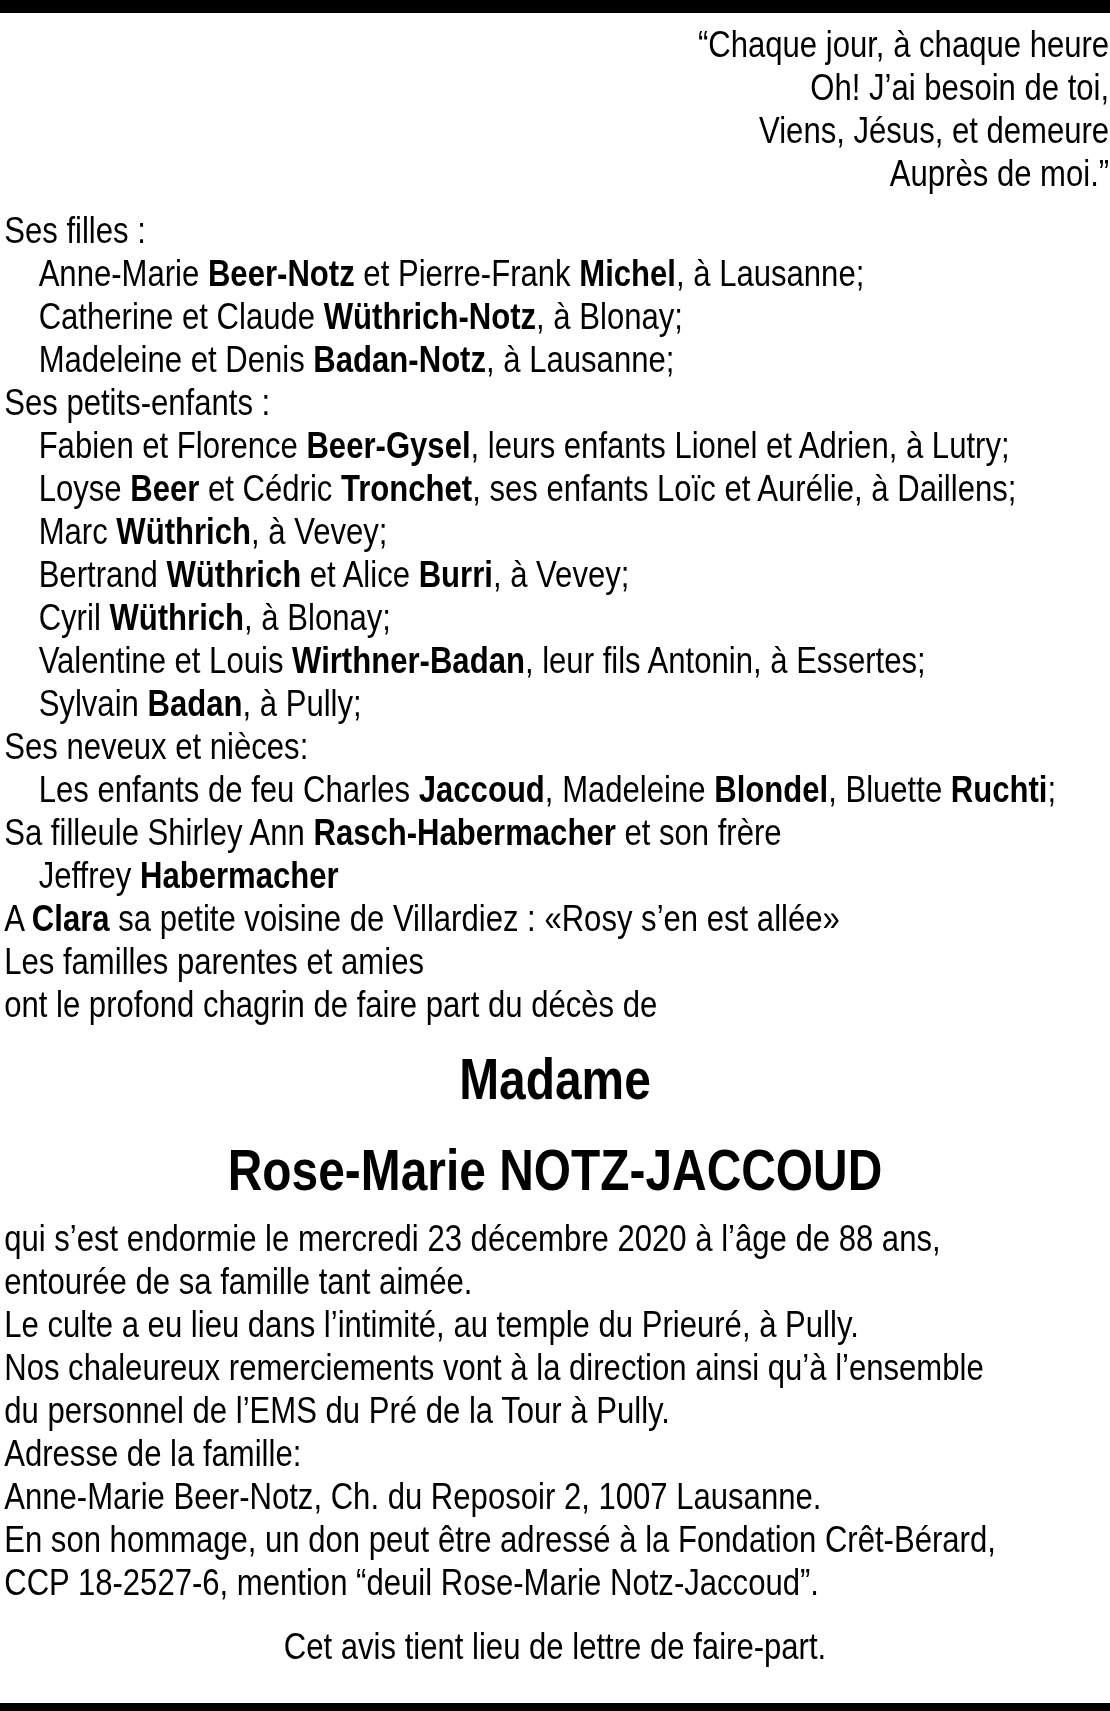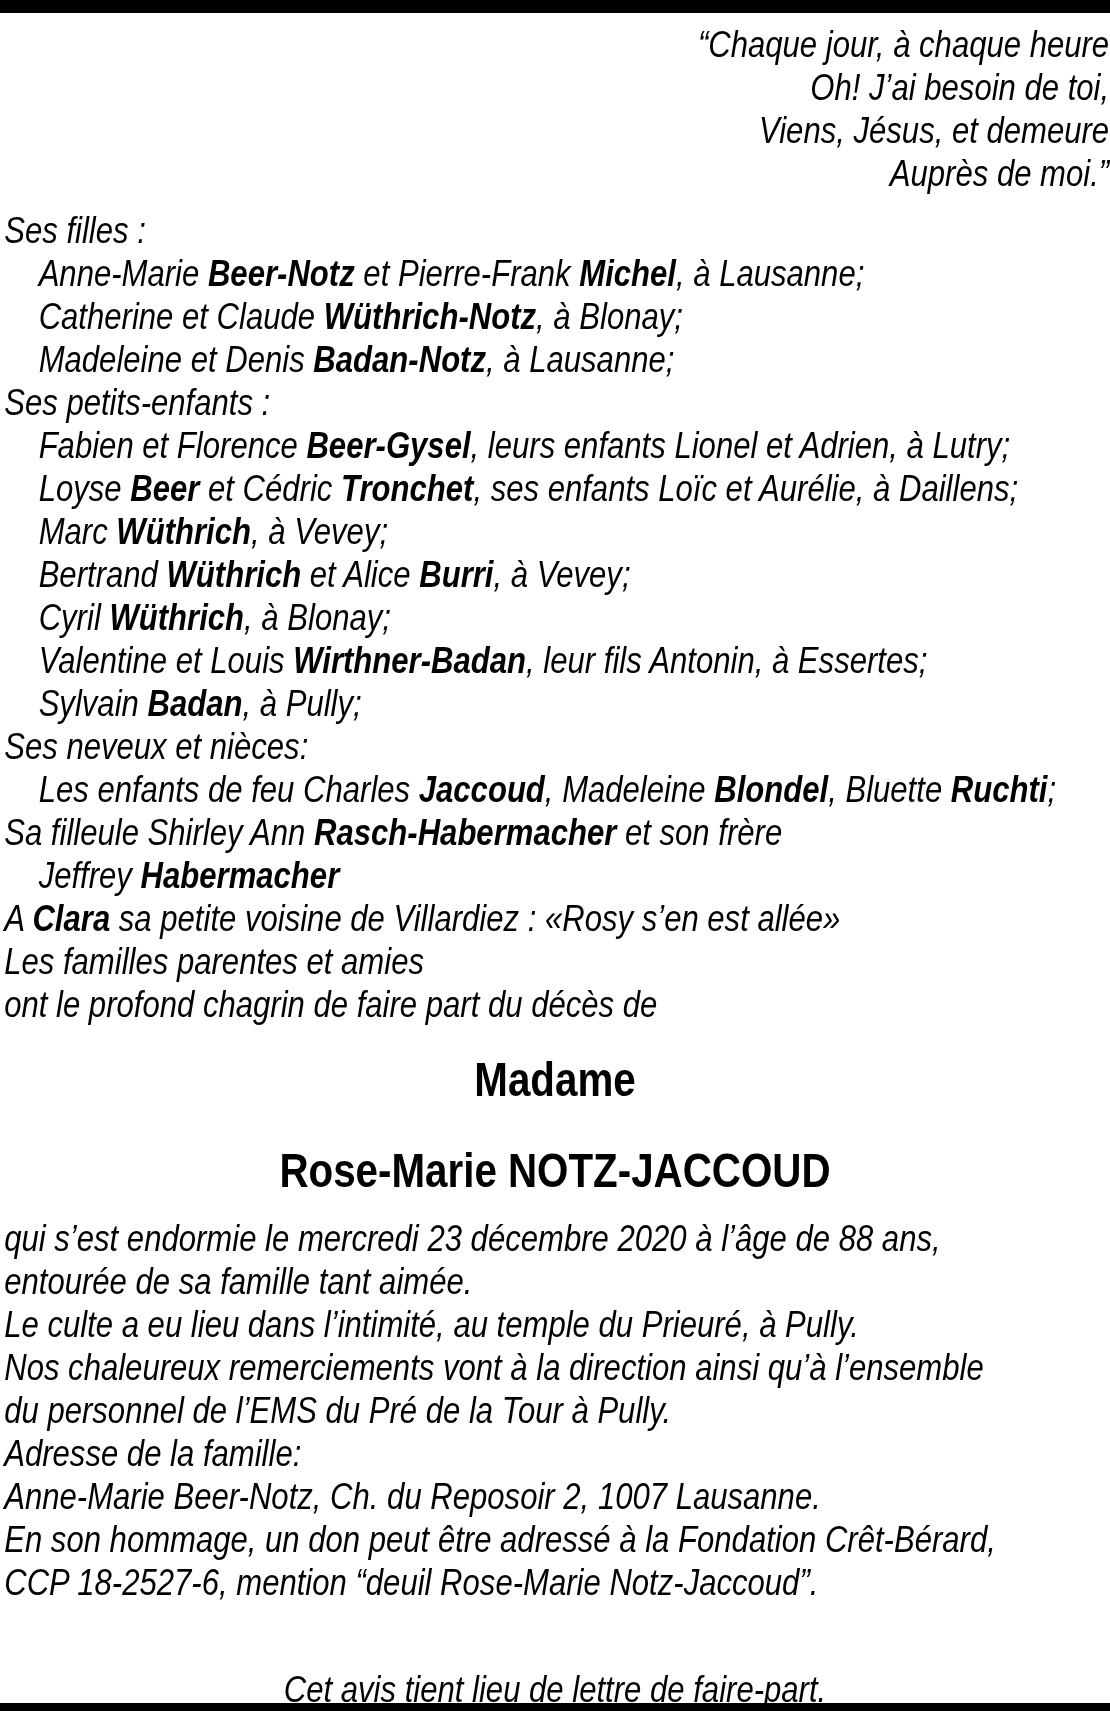--- a/index.html
+++ b/index.html
@@ -6,37 +6,37 @@
   body {
     width: 1110px; height: 1711px;
     background: #ffffff; color: #000000;
     font-family: "Liberation Sans", sans-serif;
     overflow: hidden; position: relative;
   }
   .bar { width: 100%; background: #000; }
   .bar.top { height: 13px; }
   .bar.bottom { position: absolute; bottom: 0; left: 0; height: 8px; }
 
-  .txt { font-size: 37px; line-height: 43px; font-style: italic; }
+  .txt { font-size: 37px; line-height: 43px; }
 
   
   .ln {
     display: block; white-space: nowrap;
     transform: scaleX(0.84); transform-origin: 0 50%;
     padding-left: 5px;
   }
   .ln.ind { padding-left: 46px; }
   .ln.r { text-align: right; transform-origin: 100% 50%; padding-left: 0; padding-right: 1px; }
   .ln.c { text-align: center; transform-origin: 50% 50%; padding-left: 0; }
 
   .quote { margin-top: 10px; }
   .family { margin-top: 14px; }
-  .deceased-title { margin-top: 8px; font-weight: bold; font-size: 48px; line-height: 91px; }
+  .deceased-title { margin-top: 8px; font-weight: bold; font-size: 57px; line-height: 91px; }
   .body2 { margin-top: 1px; }
-  .closing { margin-top: 64px; }
+  .closing { margin-top: 21px; }
   strong { font-weight: bold; }
 </style>
 </head>
 <body>
 
 <div class="bar top"></div>
 
 <div class="quote txt">
     <div class="ln r">“Chaque jour, à chaque heure</div>
     <div class="ln r">Oh! J’ai besoin de toi,</div>

